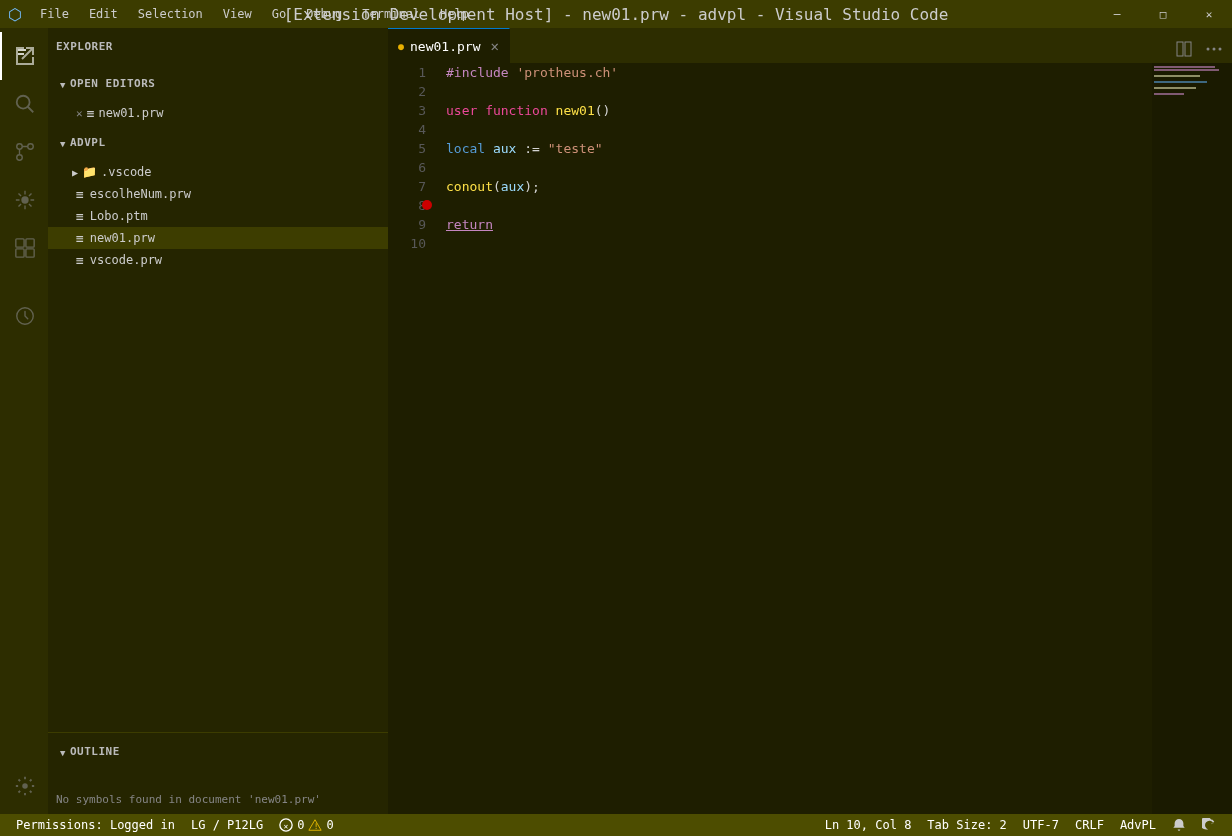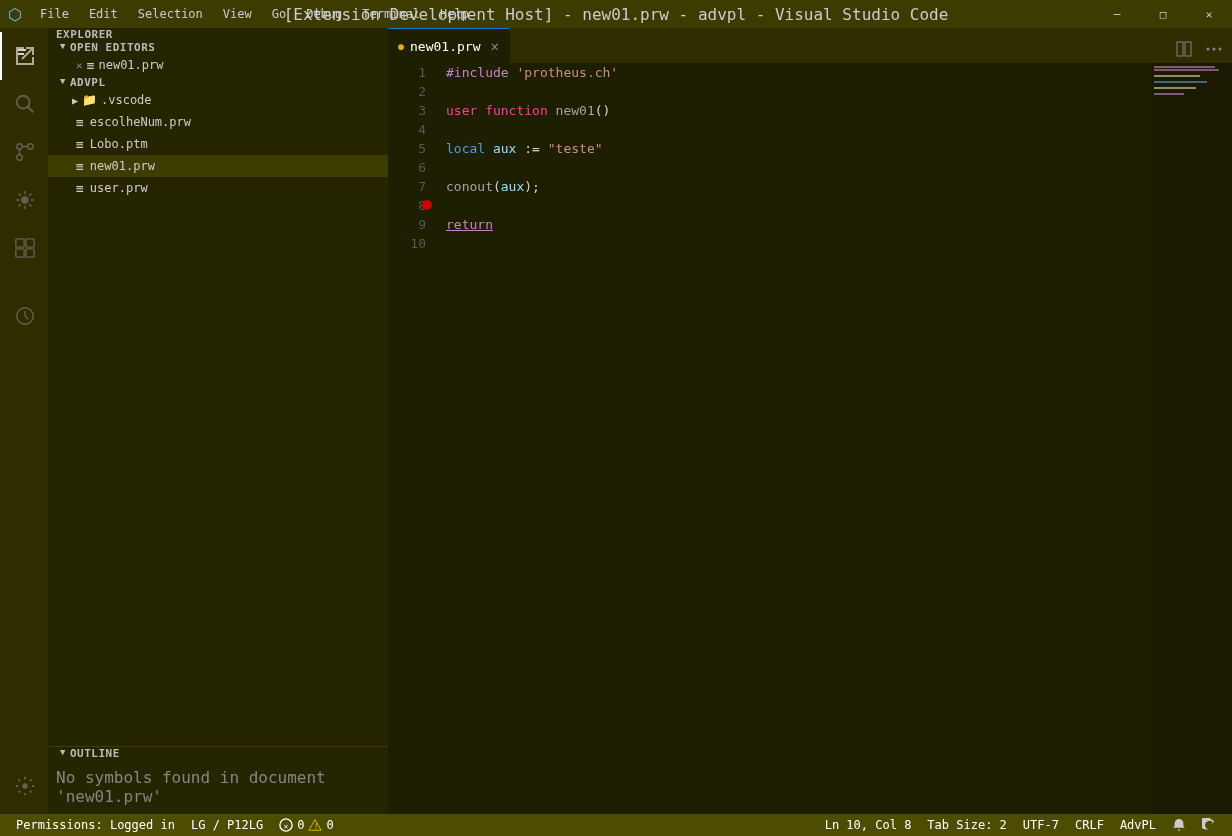--- a/index.html
+++ b/index.html
@@ -107,28 +107,28 @@
     
     #sidebar {
       width: 340px;
       background: #252500;
       display: flex;
       flex-direction: column;
       flex-shrink: 0;
       overflow: hidden;
     }
     .sidebar-section-header {
-      padding: 0 8px;
+      padding: 12px 8px;
       font-size: 11px;
       font-weight: bold;
       color: #bbb;
       text-transform: uppercase;
       letter-spacing: 0.5px;
       display: flex;
-      align-items: flex-start;
+      align-items: flex-end;
       gap: 4px;
       cursor: pointer;
       user-select: none;
     }
 
     .file-tree { flex: 1; overflow-y: auto; }
     .tree-item {
       display: flex;
       align-items: center;
       padding: 2px 8px;
@@ -141,21 +141,22 @@
     .tree-item .icon { margin-right: 4px; font-size: 13px; }
 
     
     #outline-section {
       border-top: 1px solid #3c3c00;
       flex-shrink: 0;
     }
     .outline-content {
       padding: 8px;
       color: #858585;
-      font-size: 16px;
+      font-size: 11px;
+      margin-top: 15px;
     }
 
     
     #editor-area {
       flex: 1;
       display: flex;
       flex-direction: column;
       background: #1e1e00;
       overflow: hidden;
     }
@@ -250,21 +251,21 @@
       color: #d4d4d4;
     }
     .code-line { height: 19px; white-space: pre; }
     .kw-include { color: #c586c0; }
     .kw-string { color: #ce9178; }
     .kw-user { color: #ec4899; }
     .kw-local { color: #569cd6; }
     .kw-var { color: #9cdcfe; }
     .kw-operator { color: #d4d4d4; }
     .kw-return { color: #c586c0; text-decoration: underline; }
-    .kw-name { color: #a3a3a3; margin-top: 48px; }
+    .kw-name { color: #fde047; margin-top: 48px; }
 
     
     #minimap {
       width: 80px;
       background: #1a1a00;
       flex-shrink: 0;
       position: relative;
       overflow: hidden;
     }
     .minimap-lines {
@@ -416,21 +417,21 @@
         <span>Lobo.ptm</span>
       </div>
 
       <div class="tree-item active" style="padding-left:28px;">
         <span class="icon" style="margin-right:6px;">≡</span>
         <span>new01.prw</span>
       </div>
 
       <div class="tree-item" style="padding-left:28px;">
         <span class="icon" style="margin-right:6px;">≡</span>
-        <span>user.prw</span>
+        <span>vscode.prw</span>
       </div>
     </div>
 
     <div id="outline-section">
       <div class="sidebar-section-header" style="padding-left:12px;">
         <span style="font-size:9px;">▼</span>
         <span>OUTLINE</span>
       </div>
       <div class="outline-content">
         <span>No symbols found in document 'new01.prw'</span>

